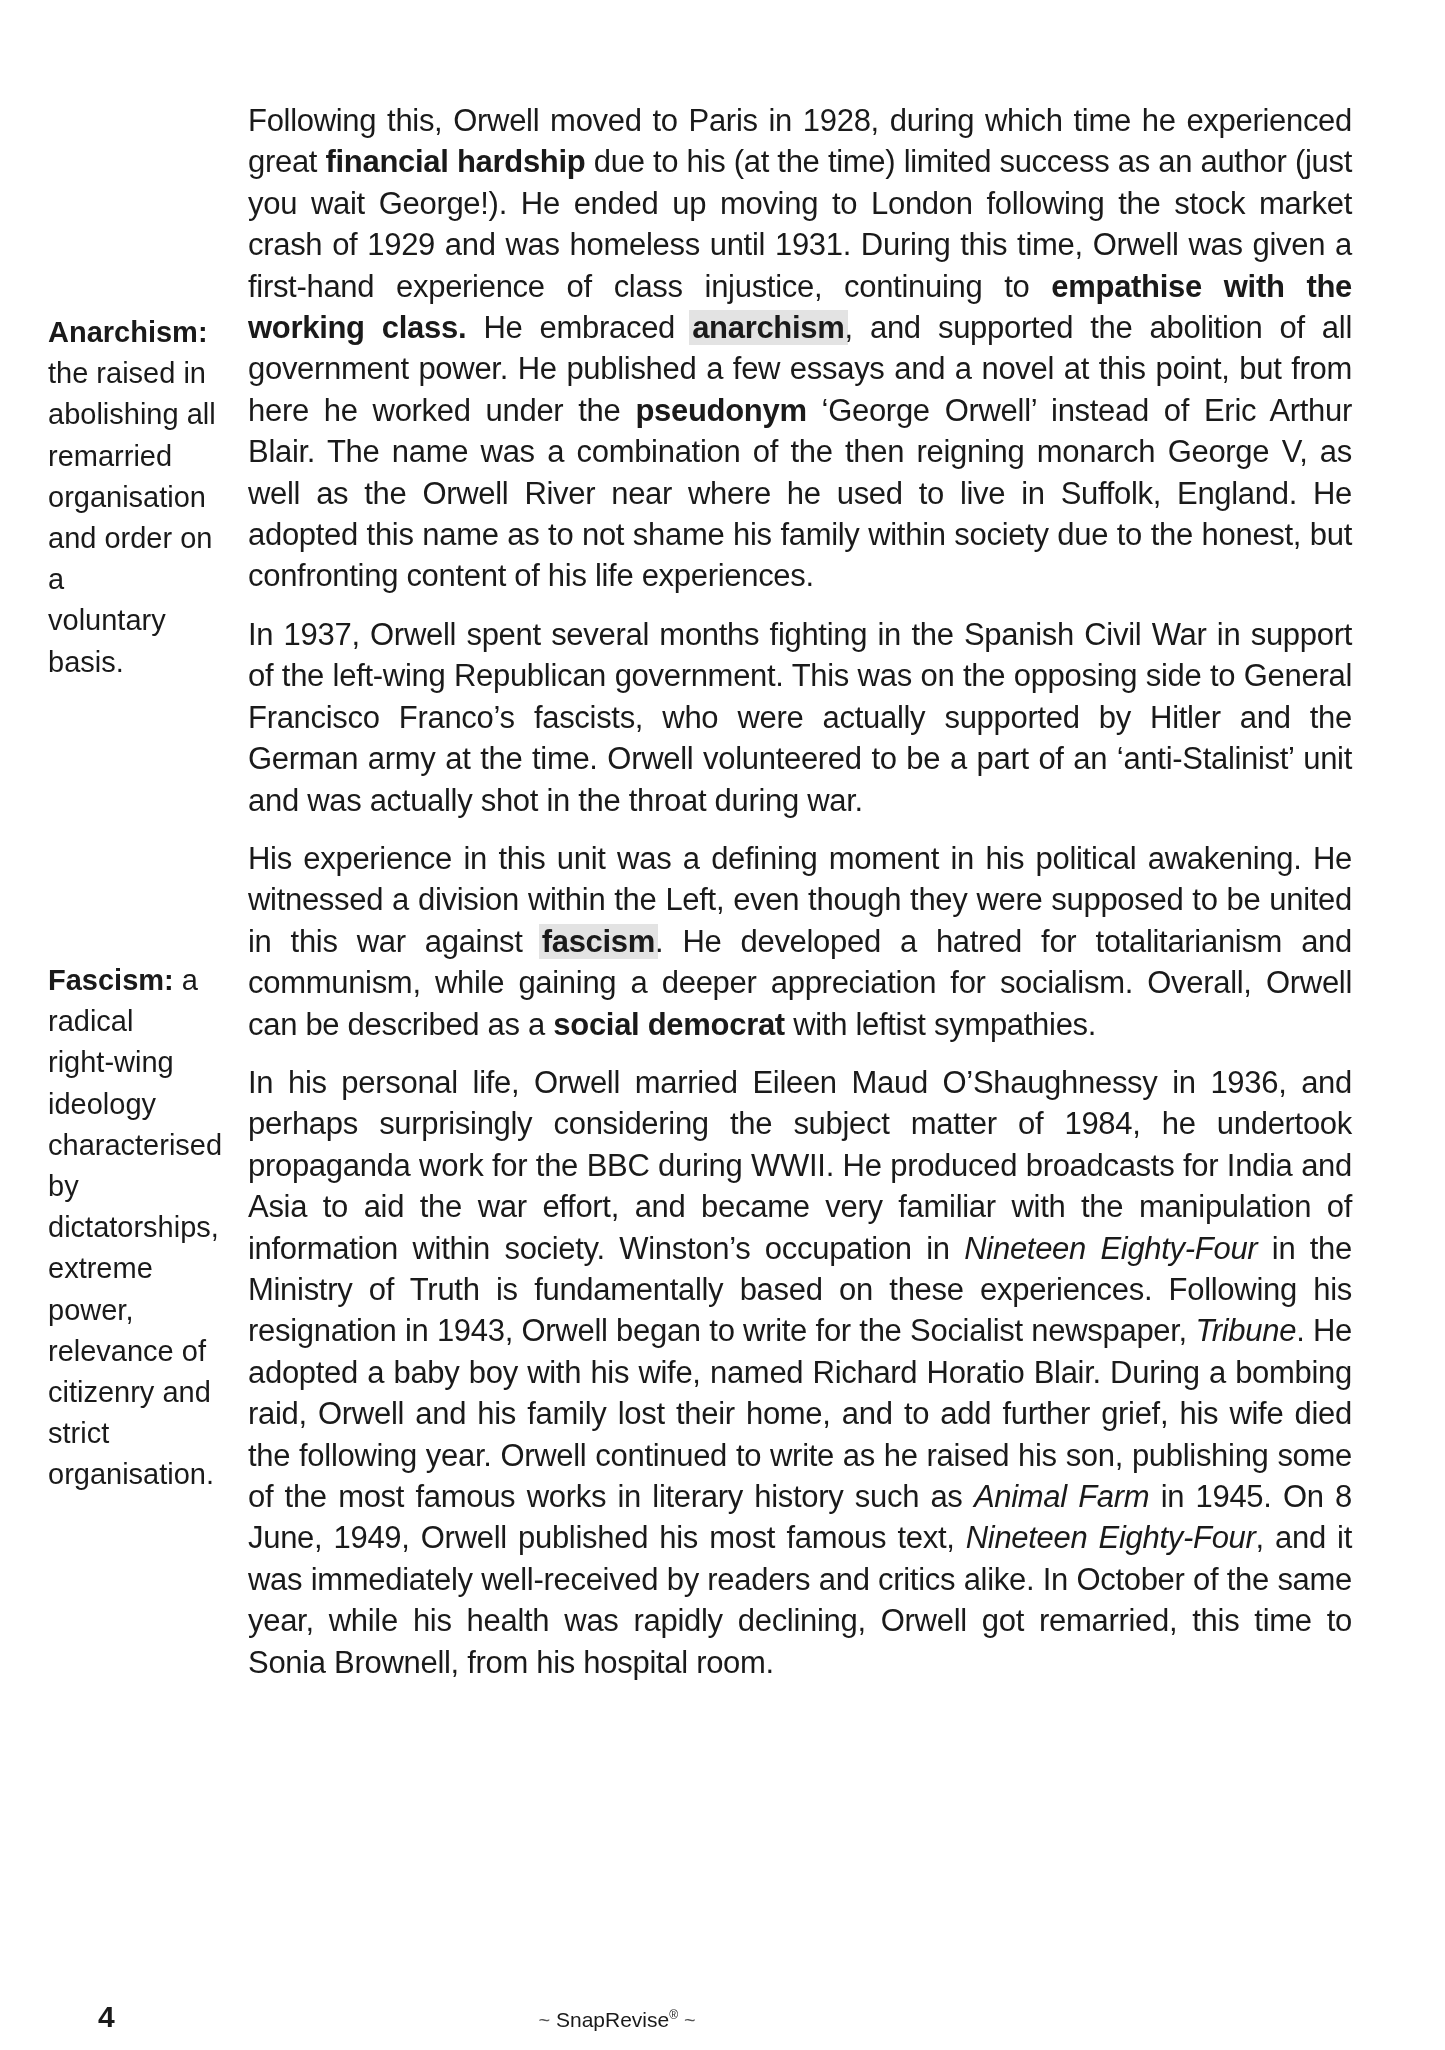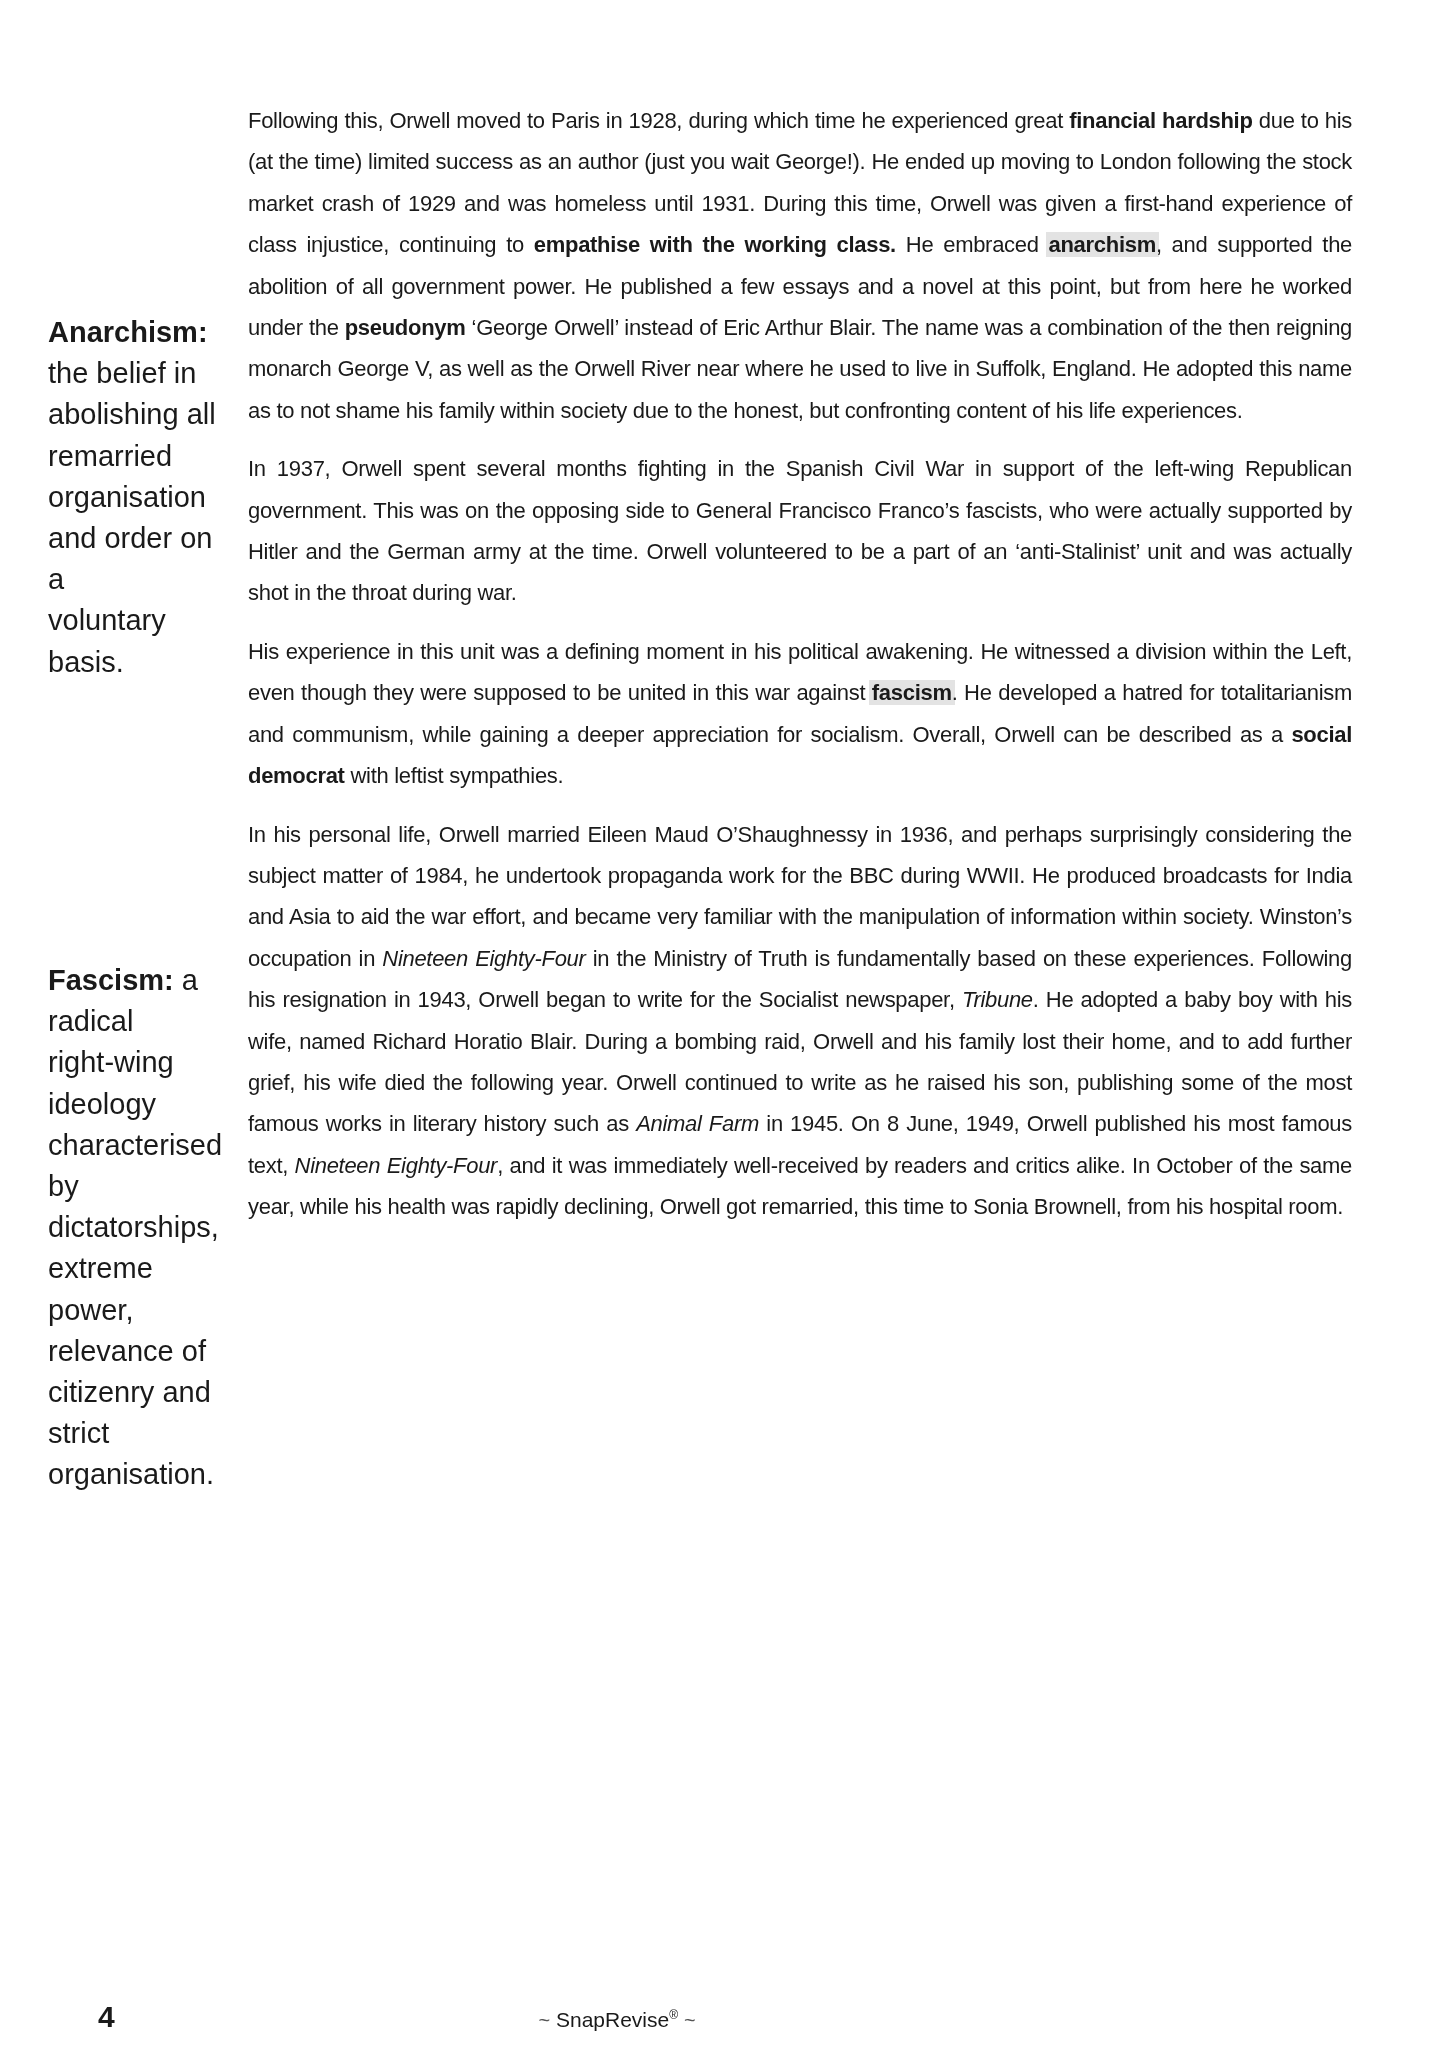--- a/index.html
+++ b/index.html
@@ -1,19 +1,19 @@
 <!DOCTYPE html>
 <html><head>
 <meta charset="utf-8">
 <style>
   html, body { margin:0; padding:0; background:#ffffff; }
   body { width:1445px; height:2050px; position:relative; overflow:hidden;
          font-family:"Liberation Sans", sans-serif; color:#1a1a1a; }
   .main { position:absolute; left:248px; top:100px; width:1104px;
-          font-size:22px; line-height:41.4px; text-align:justify;
+          font-size:31px; line-height:41.4px; text-align:justify;
           letter-spacing:-0.3px; }
   .main p { margin:0 0 17px 0; }
   .main b { font-weight:bold; }
   .main i { }
   .hl { background:#e3e3e3; padding:0 3px; margin:0 -3px; }
   .note { position:absolute; left:48px; width:180px; font-size:29px;
           line-height:41.2px; }
   .note b { font-weight:bold; }
   .note-anarchism { top:312px; }
   .note-fascism { top:960px; }
@@ -32,21 +32,21 @@
   <p>In 1937, Orwell spent several months fighting in the Spanish Civil War in support of the left-wing Republican government.  This was on the opposing side to General Francisco Franco’s fascists, who were actually supported by Hitler and the German army at the time. Orwell volunteered to be a part of an ‘anti-Stalinist’ unit and was actually shot in the throat during war.</p>
 
   <p><span>His experience in this unit was a defining moment in his political awakening.  He witnessed a division within the Left, even though they were supposed to be united in this war against </span><b class="hl">fascism</b><span>.  He developed a hatred for totalitarianism and communism, while gaining a deeper appreciation for socialism.  Overall, Orwell can be described as a </span><b>social democrat</b><span> with leftist sympathies.</span></p>
 
   <p><span>In his personal life, Orwell married Eileen Maud O’Shaughnessy in 1936, and perhaps surprisingly considering the subject matter of 1984, he undertook propaganda work for the BBC during WWII. He produced broadcasts for India and Asia to aid the war effort, and became very familiar with the manipulation of information within society.  Winston’s occupation in </span><i>Nineteen Eighty-Four</i><span> in the Ministry of Truth is fundamentally based on these experiences.  Following his resignation in 1943, Orwell began to write for the Socialist newspaper, </span><i>Tribune</i><span>. He adopted a baby boy with his wife, named Richard Horatio Blair.  During a bombing raid, Orwell and his family lost their home, and to add further grief, his wife died the following year.  Orwell continued to write as he raised his son, publishing some of the most famous works in literary history such as </span><i>Animal Farm</i><span> in 1945.  On 8 June, 1949, Orwell published his most famous text, </span><i>Nineteen Eighty-Four</i><span>, and it was immediately well-received by readers and critics alike.  In October of the same year, while his health was rapidly declining, Orwell got remarried, this time to Sonia Brownell, from his hospital room.</span></p>
 
 </div>
 
 <div class="note note-anarchism">
   <div><b>Anarchism:</b></div>
-  <div>the belief in</div>
+  <div>the raised in</div>
   <div>abolishing all</div>
   <div>remarried</div>
   <div>organisation</div>
   <div>and order on a</div>
   <div>voluntary basis.</div>
 </div>
 
 <div class="note note-fascism">
   <div><b>Fascism:</b><span> a</span></div>
   <div>radical</div>

